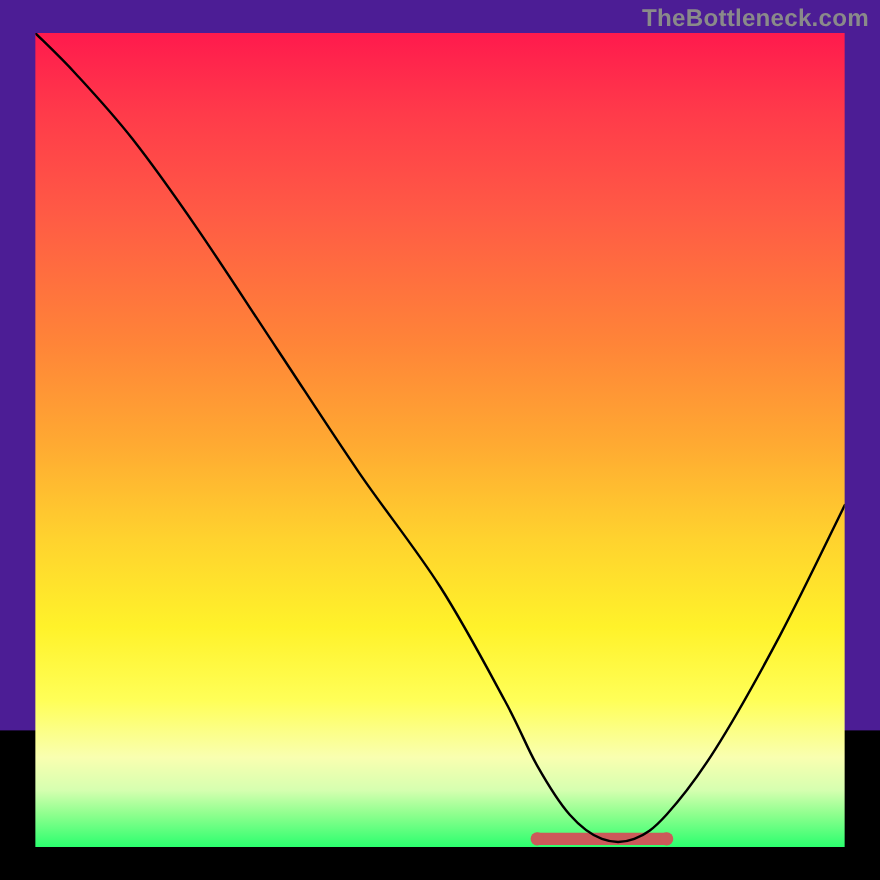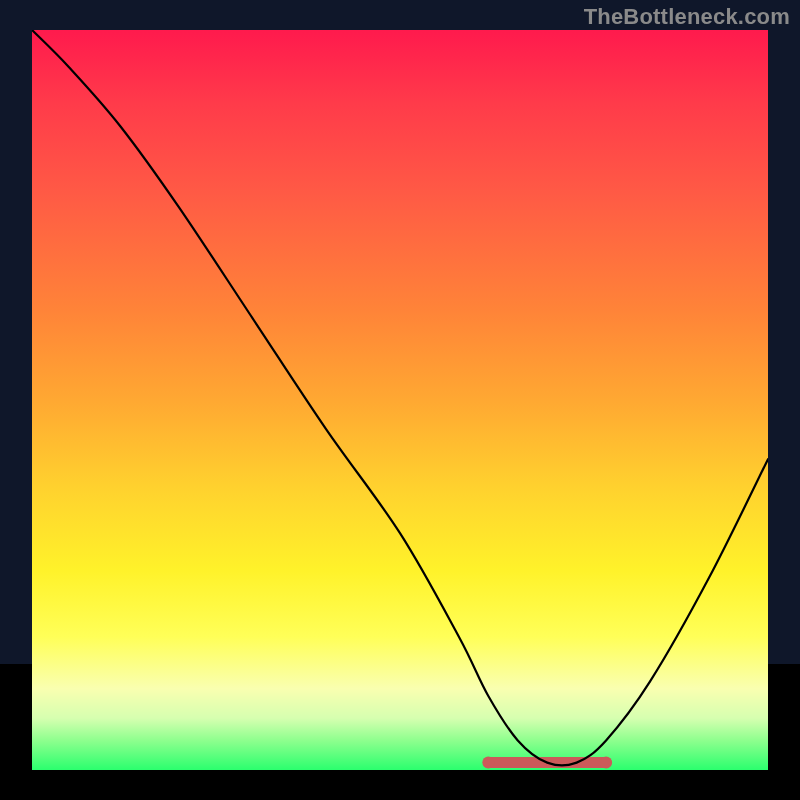--- a/index.html
+++ b/index.html
@@ -8,21 +8,21 @@
     width: 800px;
     height: 800px;
     background: #000;
     overflow: hidden;
     font-family: Arial, Helvetica, sans-serif;
   }
   .frame {
     position: relative;
     width: 800px;
     height: 664px;
-    background: #0f172a;
+    background: #4c1d95;
   }
   .watermark {
     position: absolute;
     top: 4px;
     right: 10px;
     color: #8a8a8a;
     font-size: 22px;
     font-weight: 600;
     z-index: 20;
     letter-spacing: 0.2px;

